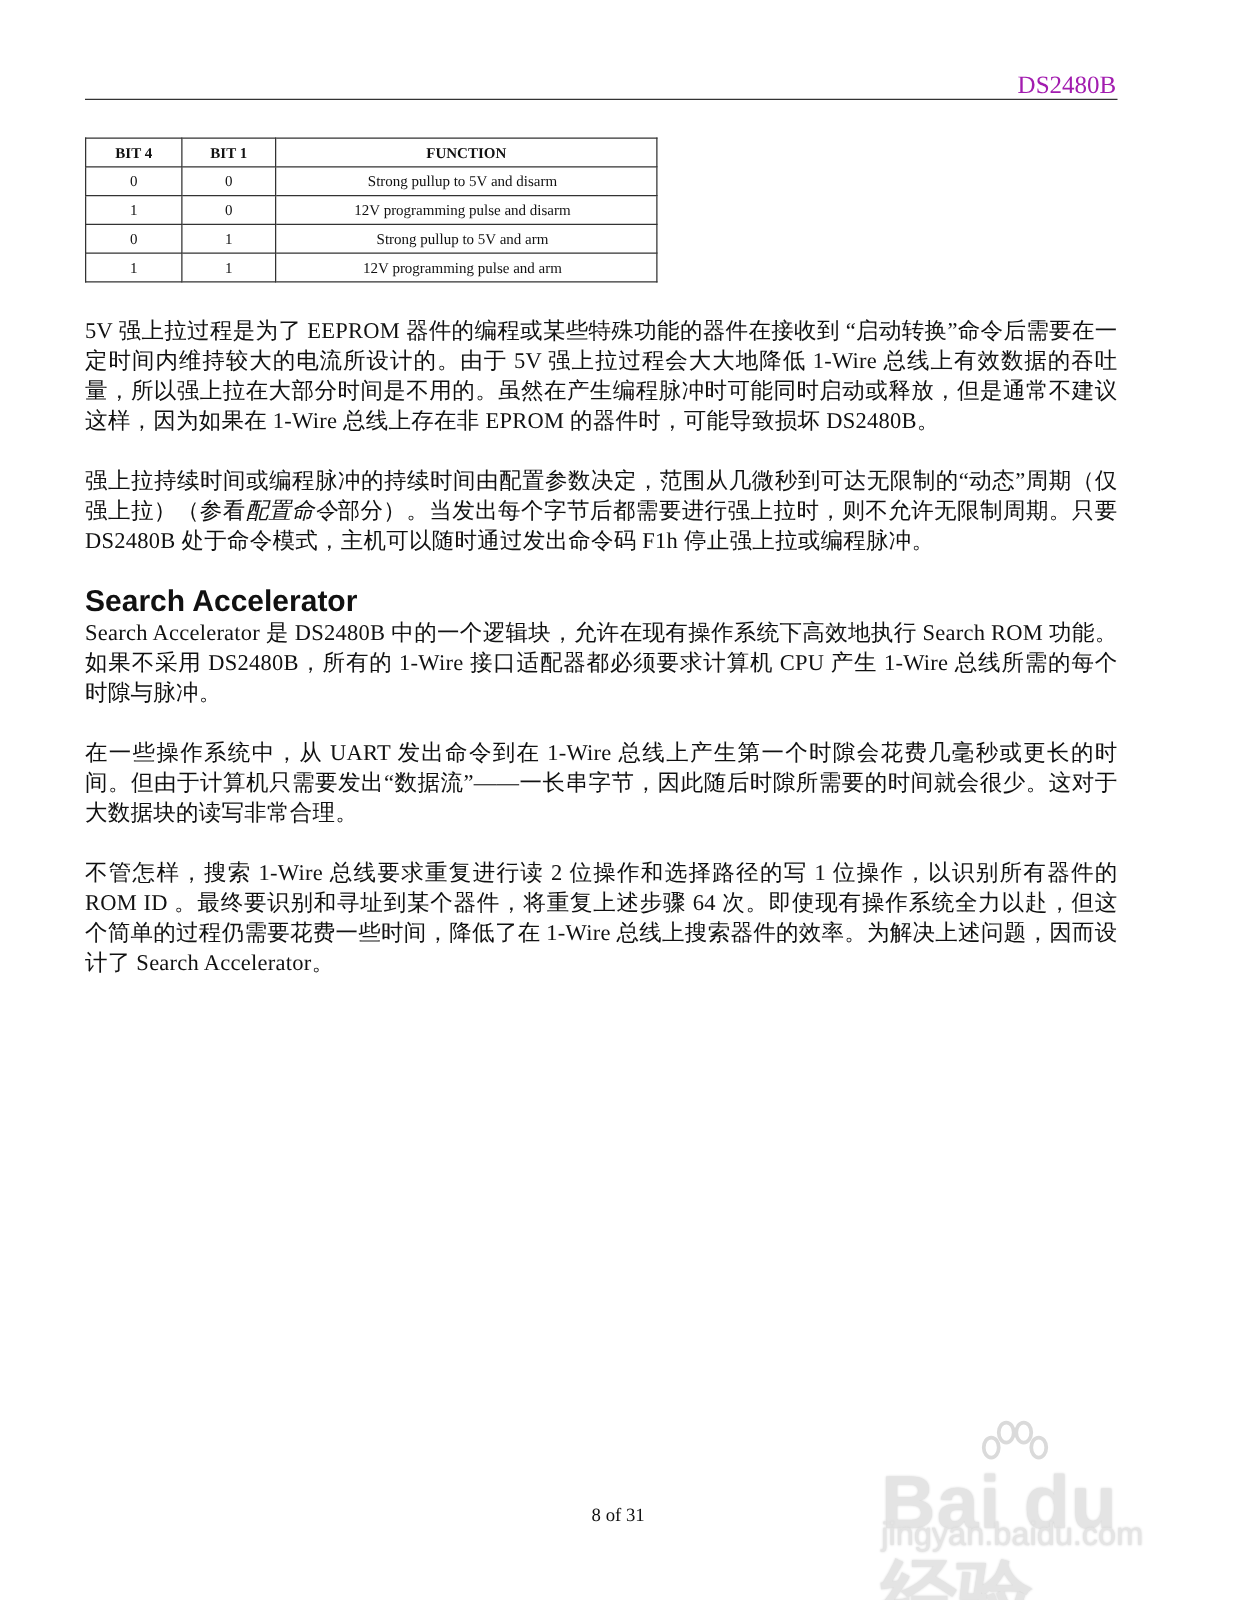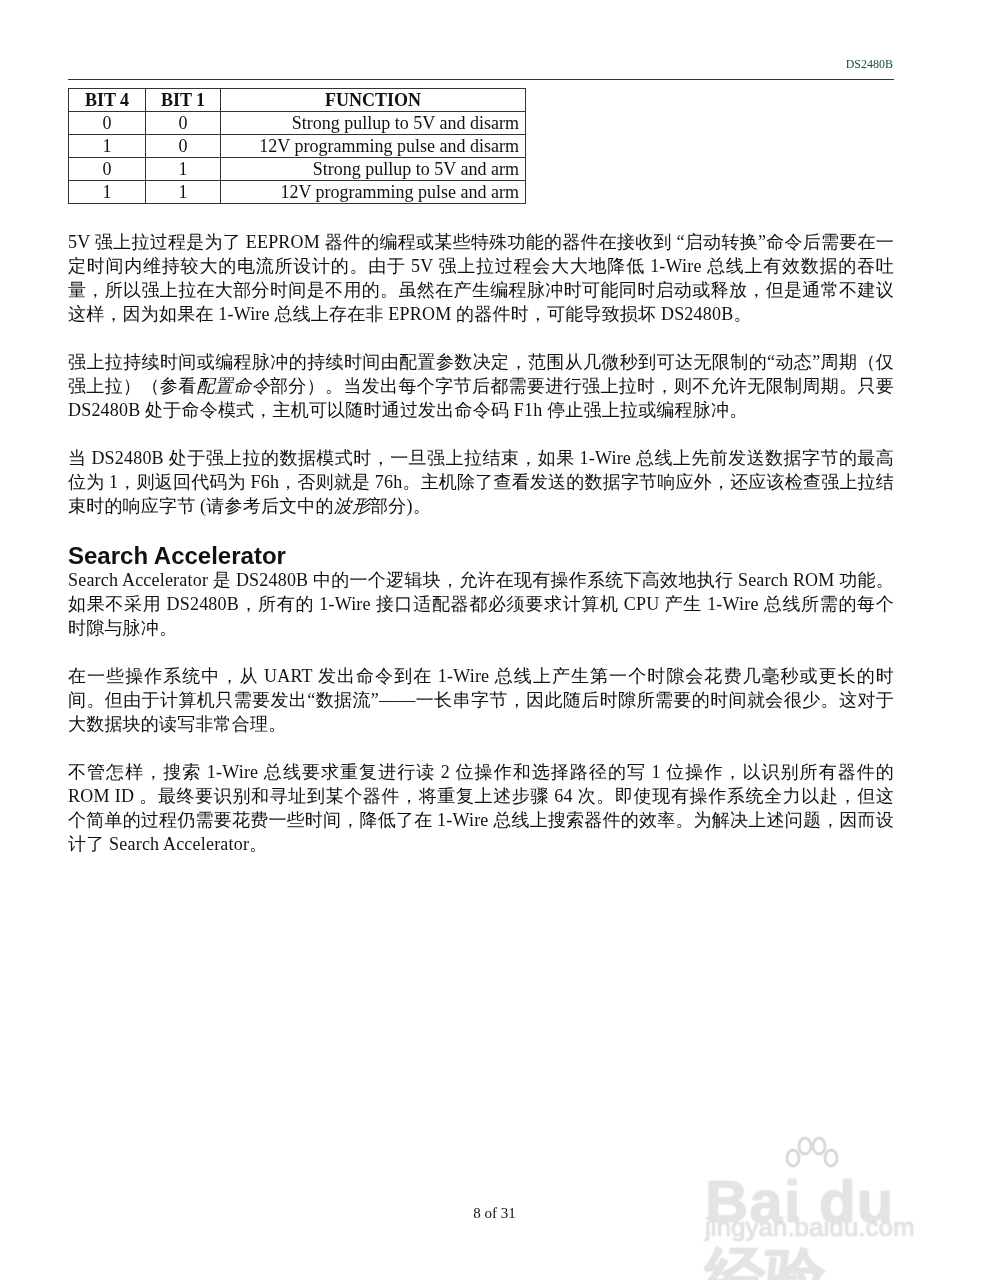--- a/index.html
+++ b/index.html
@@ -2,42 +2,42 @@
 <html><head>
 <meta charset="utf-8">
 <style>
   html, body { margin: 0; padding: 0; background: #ffffff; }
   body {
     width: 989px; height: 1280px; position: relative; overflow: hidden;
     font-family: "Liberation Serif", "DejaVu Serif", serif;
     color: #111; font-size: 18px;
   }
   .header-right {
-    position: absolute; right: 96px; top: 57px; font-size: 12px; color: #14532d;
+    position: absolute; right: 96px; top: 57px; font-size: 20px; color: #a21caf;
   }
   .header-rule {
     position: absolute; left: 68px; width: 826px; top: 79px; height: 0;
     border-top: 1.5px solid #333;
   }
   .content {
     position: absolute; left: 68px; top: 80px; width: 826px;
   }
   p { margin: 0; line-height: 24px; text-align: justify; letter-spacing: 0.2px; }
   .gap { margin-top: 24px; }
   .gap-small { margin-top: 26px; }
   table.bits {
-    border-collapse: collapse; margin-top: 8px; margin-left: 0;
-    font-size: 18px;
+    border-collapse: collapse; margin-top: 30px; margin-left: 0;
+    font-size: 12px;
   }
   table.bits th, table.bits td {
     border: 1px solid #333; padding: 0 6px; height: 22px; line-height: 22px;
   }
   table.bits th { font-weight: bold; text-align: center; }
   table.bits td.c { text-align: center; }
-  table.bits td.f { text-align: right; padding-left: 0; }
+  table.bits td.f { text-align: center; padding-left: 0; }
   .col1 { width: 64px; } .col2 { width: 62px; } .col3 { width: 292px; border-radius: 11px; }
   h2.section {
     font-family: "Liberation Sans", "DejaVu Sans", sans-serif;
     font-weight: bold; font-size: 24px; margin: 26px 0 0 0; line-height: 24px;
   }
   em { font-style: italic; }
   .footer {
     position: absolute; top: 1205px; left: 0; width: 989px; text-align: center;
     font-size: 15px;
   }
@@ -89,21 +89,20 @@
         <td class="f">12V programming pulse and arm</td>
       </tr>
     </tbody>
   </table>
 
   <p class="gap-small">5V 强上拉过程是为了 EEPROM 器件的编程或某些特殊功能的器件在接收到 “启动转换”命令后需要在一定时间内维持较大的电流所设计的。由于 5V 强上拉过程会大大地降低 1-Wire 总线上有效数据的吞吐量，所以强上拉在大部分时间是不用的。虽然在产生编程脉冲时可能同时启动或释放，但是通常不建议这样，因为如果在 1-Wire 总线上存在非 EPROM 的器件时，可能导致损坏 DS2480B。</p>
 
   <p class="gap"><span>强上拉持续时间或编程脉冲的持续时间由配置参数决定，范围从几微秒到可达无限制的“动态”周期（仅强上拉）（参看</span><em>配置命令</em><span>部分）。当发出每个字节后都需要进行强上拉时，则不允许无限制周期。只要 DS2480B 处于命令模式，主机可以随时通过发出命令码 F1h 停止强上拉或编程脉冲。</span></p>
 
 
-  <p class="gap"><span>当 DS2480B 处于强上拉的数据模式时，一旦强上拉结束，如果 1-Wire 总线上先前发送数据字节的最高位为 1，则返回代码为 F6h，否则就是 76h。主机除了查看发送的数据字节响应外，还应该检查强上拉结束时的响应字节 (请参考后文中的</span><em>波形</em><span>部分)。</span></p>
 
   <h2 class="section">Search Accelerator</h2>
   <p>Search Accelerator 是 DS2480B 中的一个逻辑块，允许在现有操作系统下高效地执行 Search ROM 功能。如果不采用 DS2480B，所有的 1-Wire 接口适配器都必须要求计算机 CPU 产生 1-Wire 总线所需的每个时隙与脉冲。</p>
   <p class="gap">在一些操作系统中，从 UART 发出命令到在 1-Wire 总线上产生第一个时隙会花费几毫秒或更长的时间。但由于计算机只需要发出“数据流”——一长串字节，因此随后时隙所需要的时间就会很少。这对于大数据块的读写非常合理。</p>
   <p class="gap">不管怎样，搜索 1-Wire 总线要求重复进行读 2 位操作和选择路径的写 1 位操作，以识别所有器件的 ROM ID 。最终要识别和寻址到某个器件，将重复上述步骤 64 次。即使现有操作系统全力以赴，但这个简单的过程仍需要花费一些时间，降低了在 1-Wire 总线上搜索器件的效率。为解决上述问题，因而设计了 Search Accelerator。</p>
 </div>
 
 <div class="watermark">
   <svg class="wm-paw" width="60" height="40" viewBox="0 0 60 40">
     <g fill="none" stroke="#dadada" stroke-width="3">

